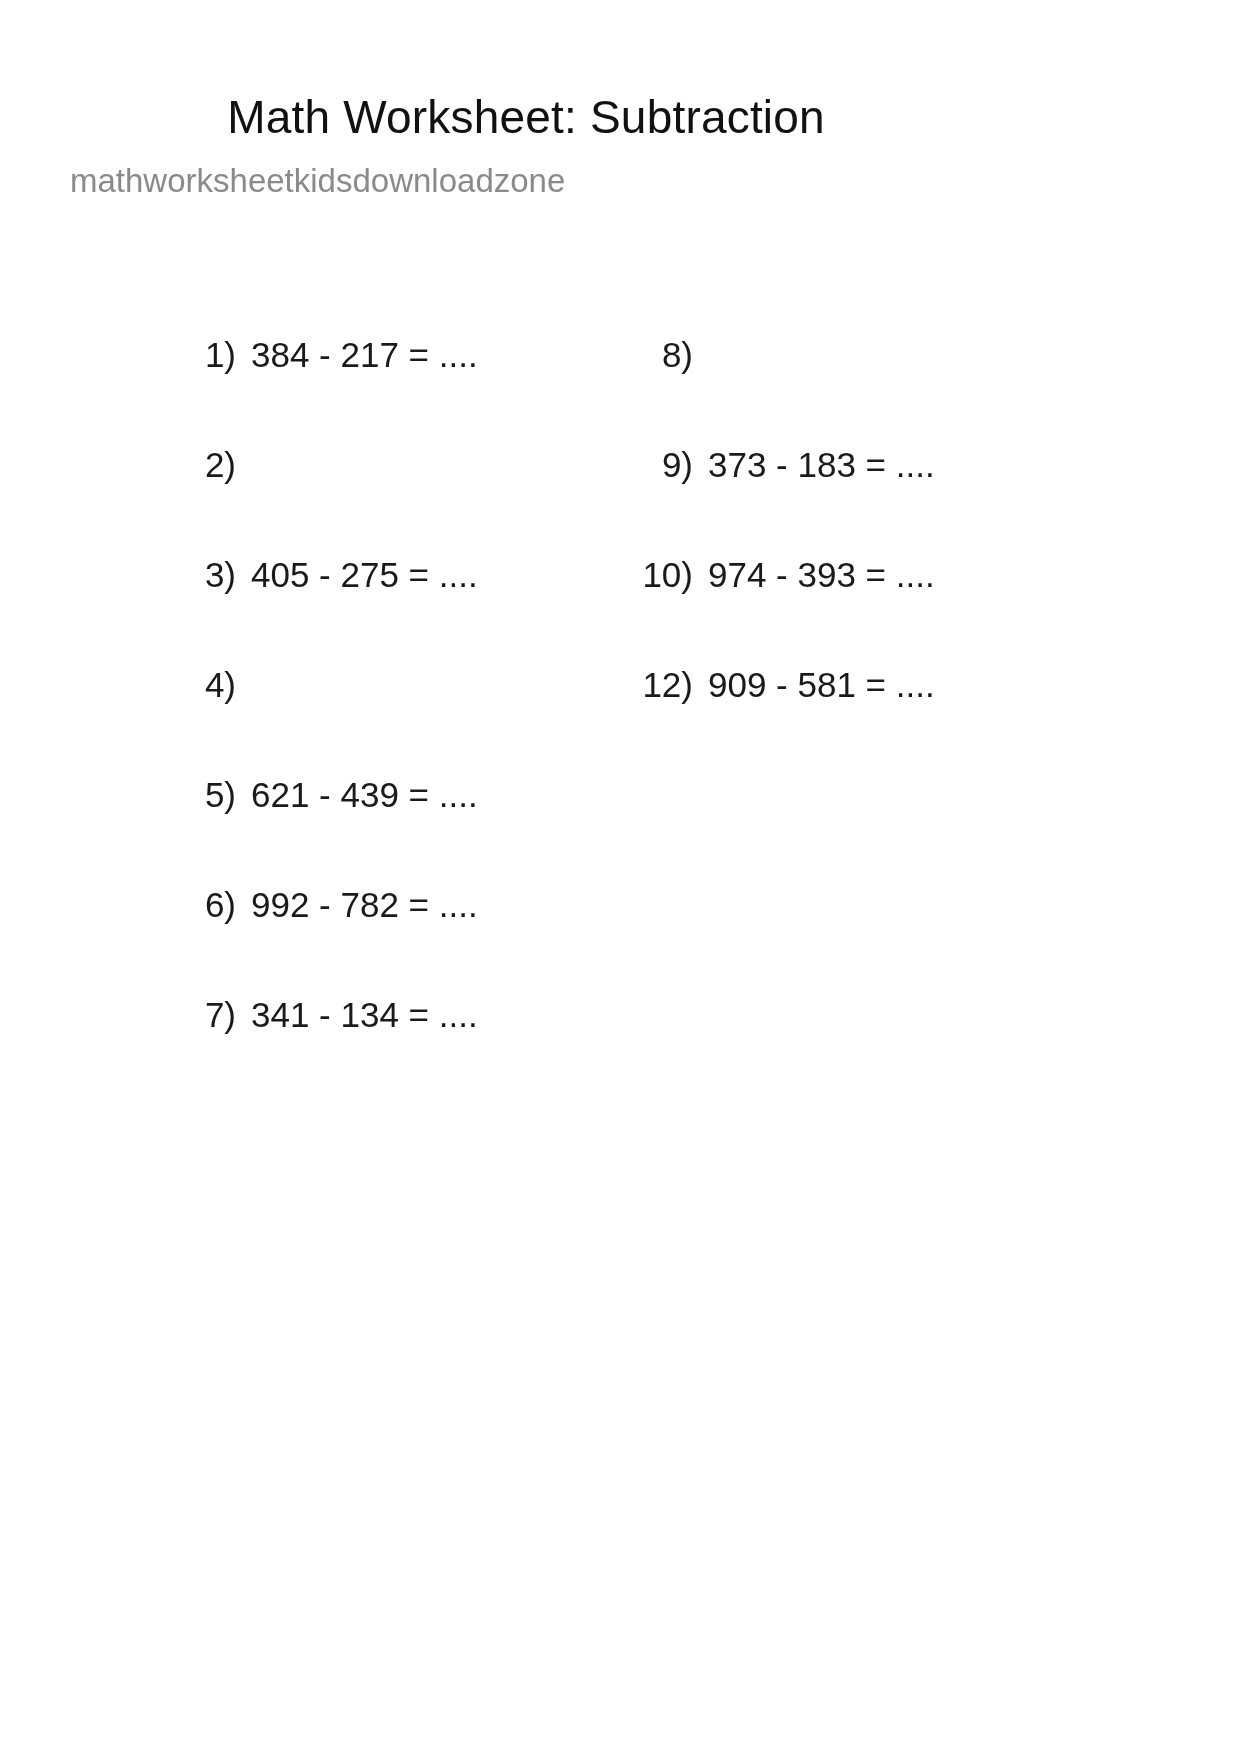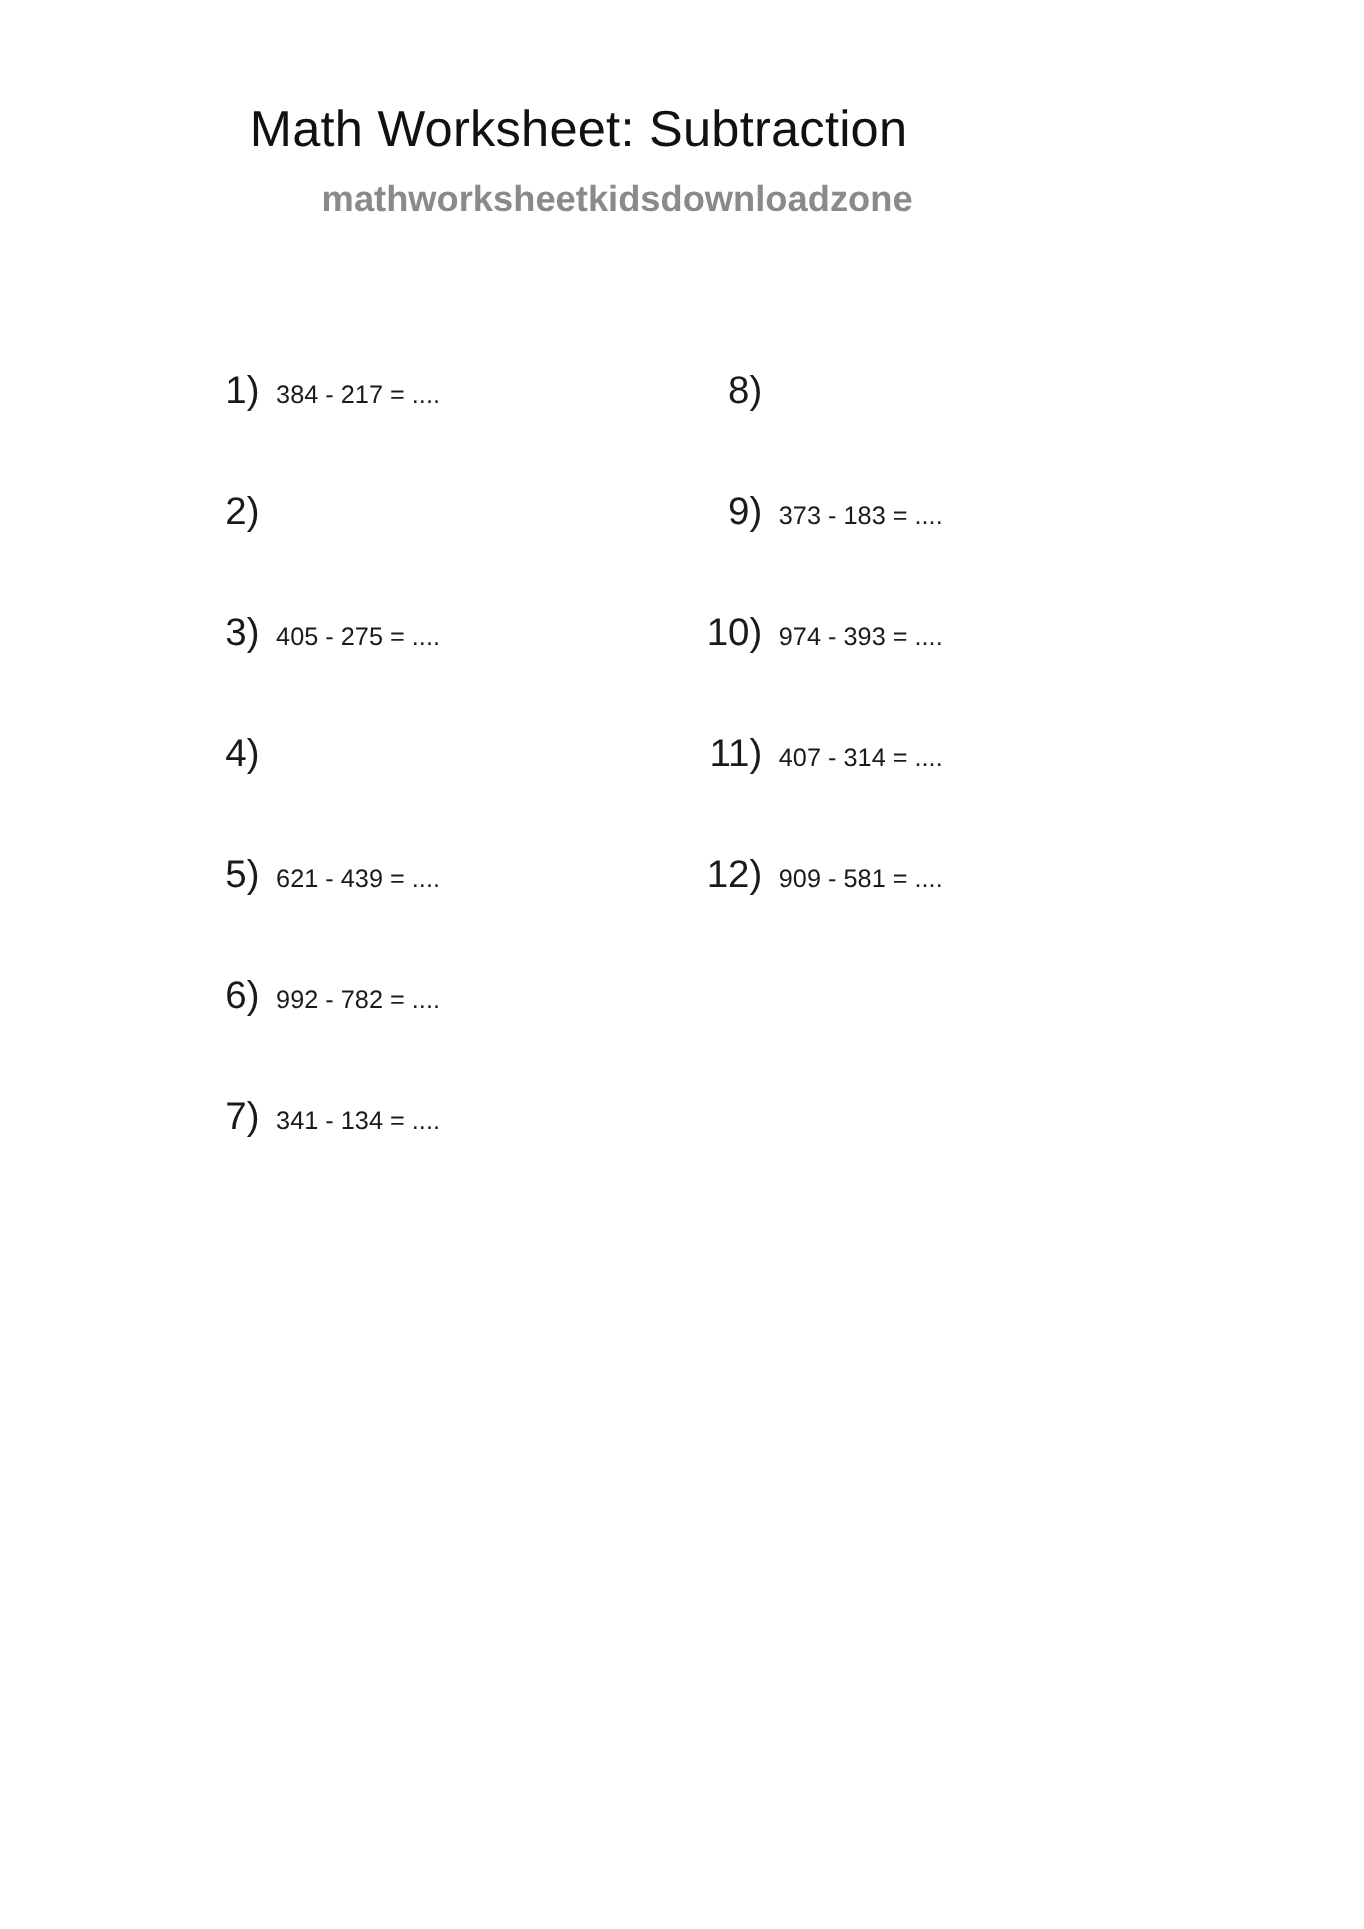--- a/index.html
+++ b/index.html
@@ -24,23 +24,22 @@
     text-align: center;
     font-size: 46px;
     font-weight: 400;
     color: #111111;
     letter-spacing: 0.2px;
     margin: 0;
     padding-top: 92px;
     line-height: 1.1;
   }
   .subtitle {
-    text-align: center;
     font-size: 33px;
-    font-weight: 700;
+    font-weight: 400;
     color: #8a8a8a;
     margin: 0;
     padding-top: 20px;
     padding-left: 70px;
     line-height: 1.1;
   }
   .problems {
     position: absolute;
     top: 300px;
     left: 0;
@@ -71,21 +70,21 @@
   }
   .p-num {
     display: inline-block;
     min-width: 58px;
     text-align: right;
     font-size: 35px;
   }
   .p-body {
     display: inline-block;
     padding-left: 15px;
-    font-size: 23px;
+    font-size: 35px;
     text-align: right;
   }
   .col-right .p-num {
     min-width: 68px;
   }
 </style>
 </head>
 <body>
 
 <div class="sheet">
@@ -130,23 +129,19 @@
       </div>
       <div class="problem">
         <span class="p-num">9)</span>
         <span class="p-body">373 - 183 = ....</span>
       </div>
       <div class="problem">
         <span class="p-num">10)</span>
         <span class="p-body">974 - 393 = ....</span>
       </div>
       <div class="problem">
-        <span class="p-num">11)</span>
-        <span class="p-body">407 - 314 = ....</span>
-      </div>
-      <div class="problem">
         <span class="p-num">12)</span>
         <span class="p-body">909 - 581 = ....</span>
       </div>
     </div>
 
   </div>
 </div>
 
 </body></html>

